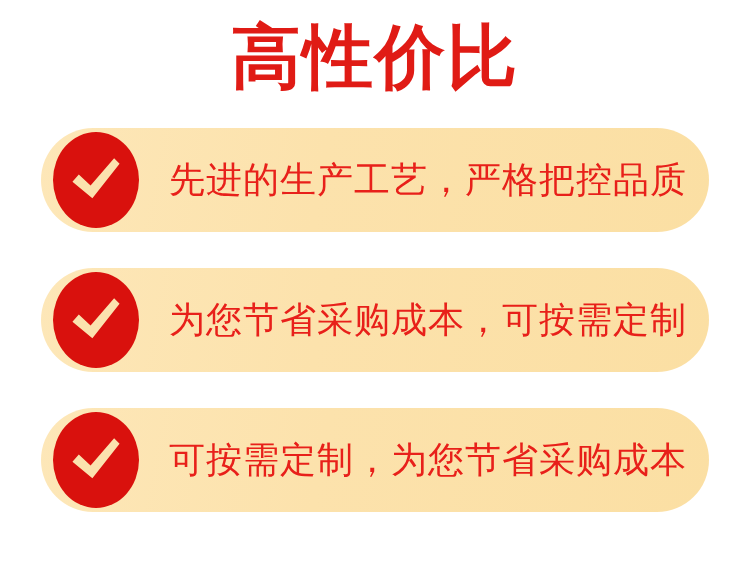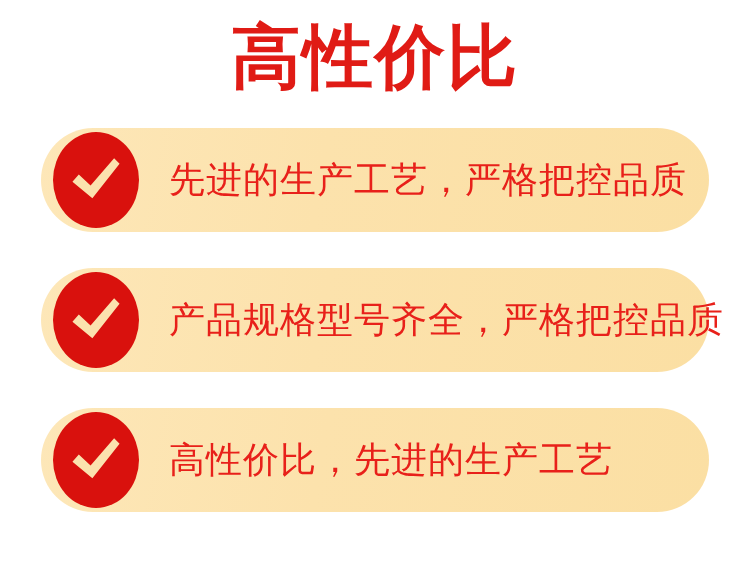--- a/index.html
+++ b/index.html
@@ -107,26 +107,26 @@
       </span>
       <span class="feature-text">先进的生产工艺，严格把控品质</span>
     </div>
 
     <div class="feature-row">
       <span class="check-badge">
         <svg viewBox="0 0 64 64" aria-hidden="true">
           <path d="M6 34 L13 26 L26 38 L52 8 L58 14 L28 52 Z" fill="#fbe2ae"></path>
         </svg>
       </span>
-      <span class="feature-text">产品规格型号齐全，严格把控品质</span>
+      <span class="feature-text">为您节省采购成本，可按需定制</span>
     </div>
 
     <div class="feature-row">
       <span class="check-badge">
         <svg viewBox="0 0 64 64" aria-hidden="true">
           <path d="M6 34 L13 26 L26 38 L52 8 L58 14 L28 52 Z" fill="#fbe2ae"></path>
         </svg>
       </span>
-      <span class="feature-text">高性价比，先进的生产工艺</span>
+      <span class="feature-text">可按需定制，为您节省采购成本</span>
     </div>
 
   </div>
 </div>
 
 </body></html>

